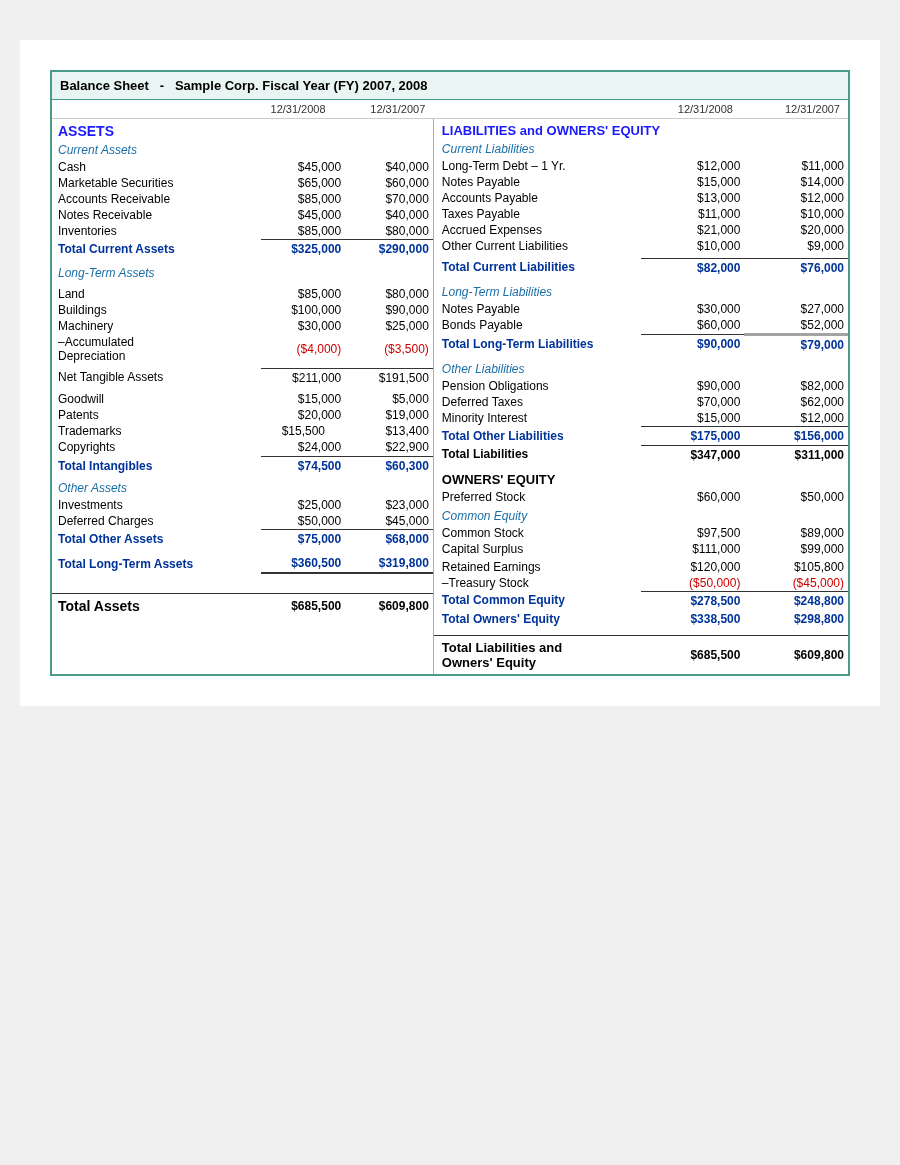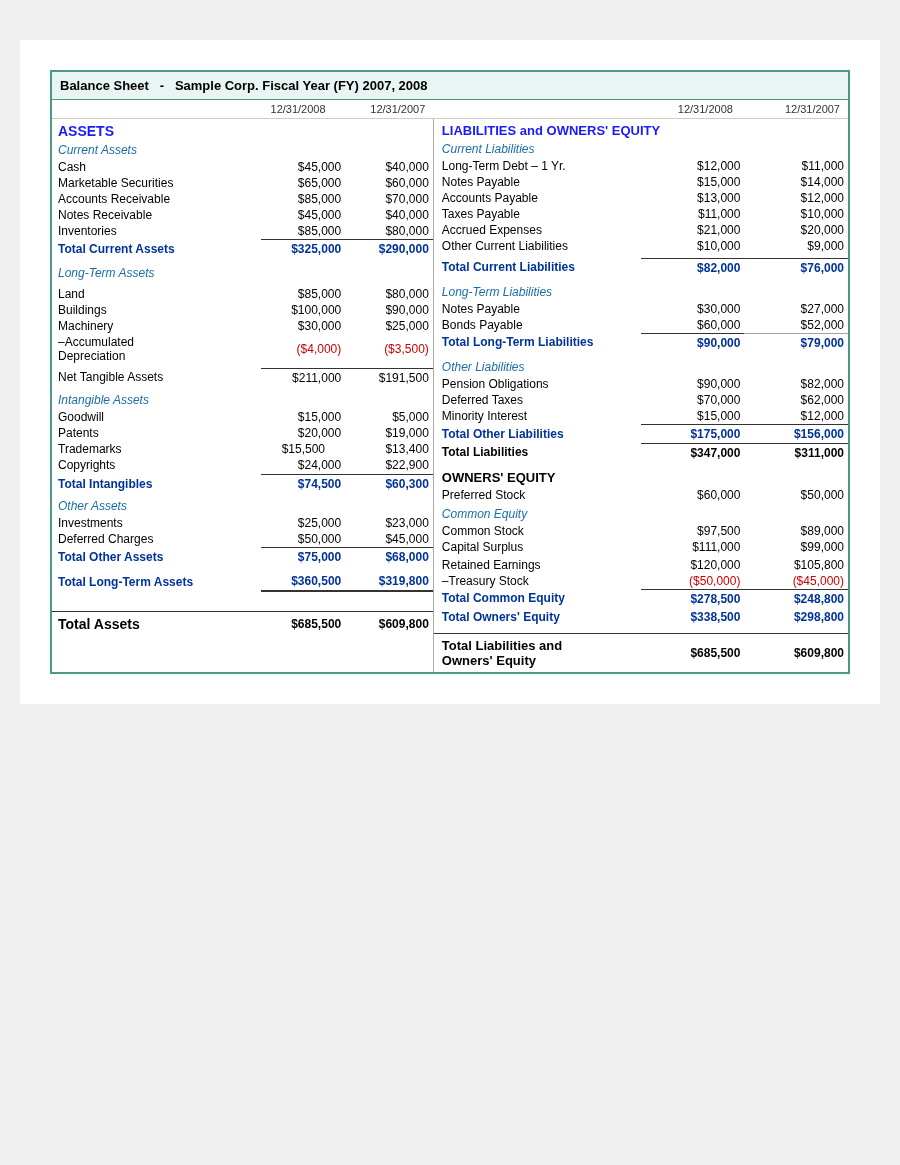--- a/index.html
+++ b/index.html
@@ -170,25 +170,20 @@
             <td style="padding:2px 6px;">Net Tangible Assets</td>
             <td style="padding:2px 4px; text-align:right; border-top:1px solid #333;">$211,000</td>
             <td style="padding:2px 4px; text-align:right; border-top:1px solid #333;">$191,500</td>
           </tr>
 
           <tr>
                   <td colspan="3" style="height:4px;"></td>
                 </tr>
 
           <tr>
-            <td colspan="3" style="padding:2px 6px;">
-              <span class="italic-blue">Intangible Assets</span>
-            </td>
-          </tr>
-          <tr>
             <td style="padding:1px 6px;">Goodwill</td>
             <td style="padding:1px 4px; text-align:right;">$15,000</td>
             <td style="padding:1px 4px; text-align:right;">$5,000</td>
           </tr>
           <tr>
             <td style="padding:1px 6px;">Patents</td>
             <td style="padding:1px 4px; text-align:right;">$20,000</td>
             <td style="padding:1px 4px; text-align:right;">$19,000</td>
           </tr>
           <tr>
@@ -334,21 +329,21 @@
           </tr>
           <tr>
             <td style="padding:1px 8px;">Bonds Payable</td>
             <td style="padding:1px 4px; text-align:right;">$60,000</td>
             <td style="padding:1px 4px; text-align:right;">$52,000</td>
           </tr>
 
           <tr>
             <td style="padding:2px 8px;" class="bold-dark-blue">Total Long-Term Liabilities</td>
             <td style="padding:2px 4px; text-align:right; border-top:1px solid #333;" class="bold-dark-blue">$90,000</td>
-            <td style="padding:2px 4px; text-align:right; border-top:1px solid #a3a3a3;" class="bold-dark-blue">$79,000</td>
+            <td style="padding:2px 4px; text-align:right; border-top:3px solid #a3a3a3;" class="bold-dark-blue">$79,000</td>
           </tr>
 
           <tr>
                   <td colspan="3" style="height:6px;"></td>
                 </tr>
 
           <tr>
             <td colspan="3" style="padding:2px 8px;">
               <span class="italic-blue">Other Liabilities</span>
             </td>

